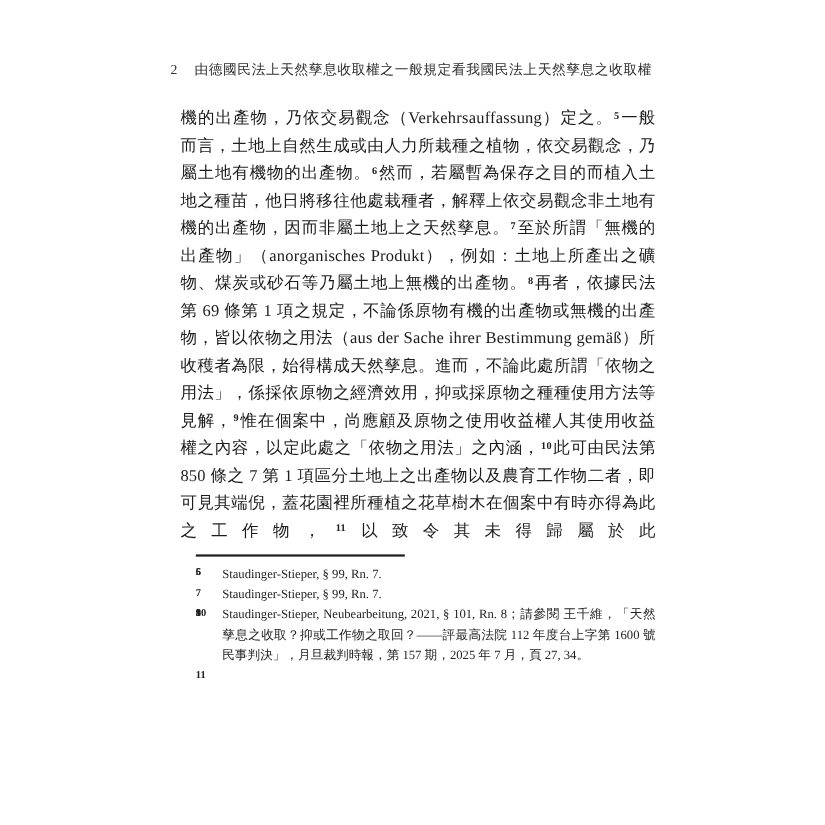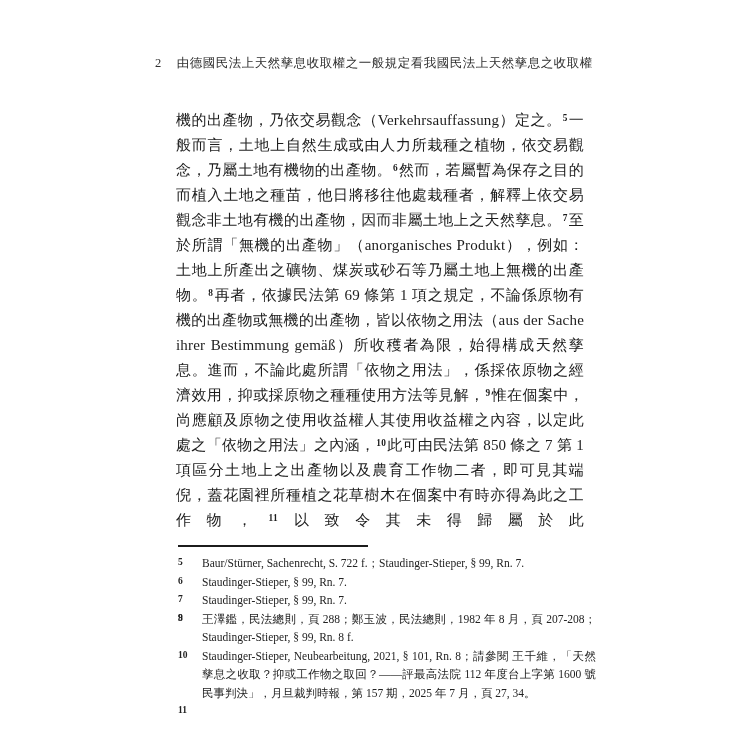--- a/index.html
+++ b/index.html
@@ -26,21 +26,21 @@
     white-space: nowrap;
   }
   .pagenum { margin-right: 15px; }
   
   .content {
     position: absolute;
     left: 164px; top: 96px;
     width: 432px;
   }
   .bodytext {
-    margin: 12px;
+    margin: 0;
     font-size: 15px;
     line-height: 25px;
     text-align: justify;
     text-align-last: justify;
     letter-spacing: 0.2px;
   }
   .bodytext sup {
     font-size: 0.62em;
     line-height: 0;
     vertical-align: baseline;
@@ -83,37 +83,37 @@
 
   <div class="content">
 
     <p class="bodytext">機的出產物，乃依交易觀念（Verkehrsauffassung）定之。<sup>5</sup>一般而言，土地上自然生成或由人力所栽種之植物，依交易觀念，乃屬土地有機物的出產物。<sup>6</sup>然而，若屬暫為保存之目的而植入土地之種苗，他日將移往他處栽種者，解釋上依交易觀念非土地有機的出產物，因而非屬土地上之天然孳息。<sup>7</sup>至於所謂「無機的出產物」（anorganisches Produkt），例如：土地上所產出之礦物、煤炭或砂石等乃屬土地上無機的出產物。<sup>8</sup>再者，依據民法第 69 條第 1 項之規定，不論係原物有機的出產物或無機的出產物，皆以依物之用法（aus der Sache ihrer Bestimmung gemäß）所收穫者為限，始得構成天然孳息。進而，不論此處所謂「依物之用法」，係採依原物之經濟效用，抑或採原物之種種使用方法等見解，<sup>9</sup>惟在個案中，尚應顧及原物之使用收益權人其使用收益權之內容，以定此處之「依物之用法」之內涵，<sup>10</sup>此可由民法第 850 條之 7 第 1 項區分土地上之出產物以及農育工作物二者，即可見其端倪，蓋花園裡所種植之花草樹木在個案中有時亦得為此之工作物，<sup>11</sup>以致令其未得歸屬於此</p>
 
     <div class="fnsep"></div>
 
     <div class="footnotes">
 
         <div class="fn">
-          <span class="fnnum">5</span><span class="fntext">Baur/Stürner, Sachenrecht, S. 722 f.；Staudinger-Stieper, § 99, Rn. 7.</span>
+          <span class="fnnum">5</span>
         </div>
 
         <div class="fn">
           <span class="fnnum">6</span><span class="fntext">Staudinger-Stieper, § 99, Rn. 7.</span>
         </div>
 
         <div class="fn">
           <span class="fnnum">7</span><span class="fntext">Staudinger-Stieper, § 99, Rn. 7.</span>
         </div>
 
         <div class="fn">
           <span class="fnnum">8</span>
         </div>
 
         <div class="fn">
-          <span class="fnnum">9</span><span class="fntext">王澤鑑，民法總則，頁 288；鄭玉波，民法總則，1982 年 8 月，頁 207-208；Staudinger-Stieper, § 99, Rn. 8 f.</span>
+          <span class="fnnum">9</span>
         </div>
 
         <div class="fn">
           <span class="fnnum">10</span><span class="fntext">Staudinger-Stieper, Neubearbeitung, 2021, § 101, Rn. 8；請參閱 王千維，「天然孳息之收取？抑或工作物之取回？——評最高法院 112 年度台上字第 1600 號民事判決」，月旦裁判時報，第 157 期，2025 年 7 月，頁 27, 34。</span>
         </div>
 
         <div class="fn">
           <span class="fnnum">11</span>
         </div>
       </div>

